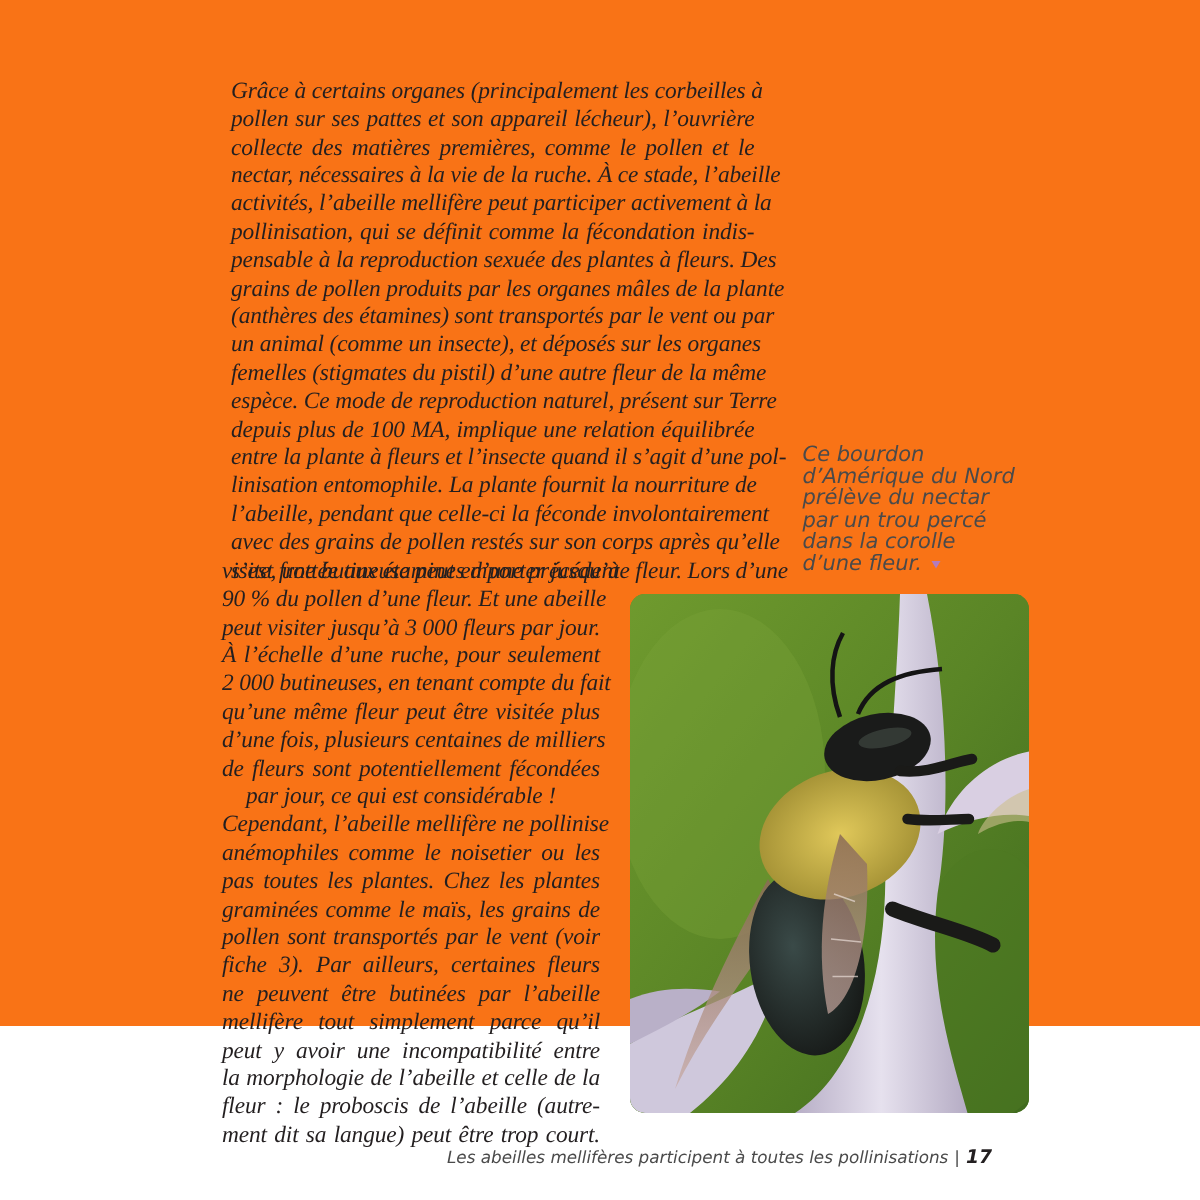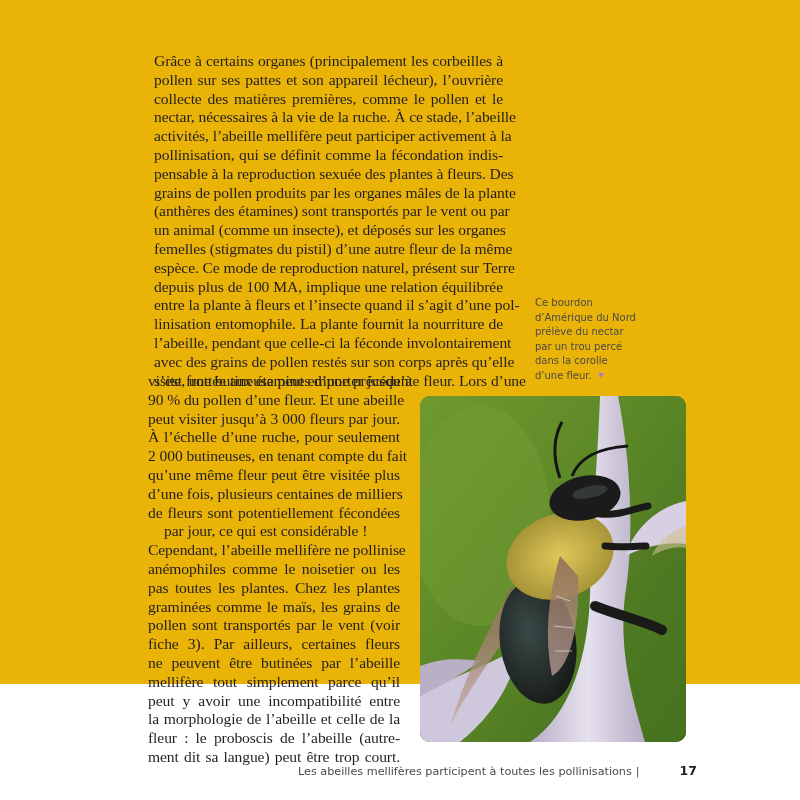--- a/index.html
+++ b/index.html
@@ -1,17 +1,17 @@
 <!DOCTYPE html>
 <html><head>
 <meta charset="utf-8">
 <style>
   html, body { margin: 0; padding: 0; background: #ffffff; }
   body { width: 800px; height: 800px; position: relative; overflow: hidden; }
-  .page { position: absolute; left: 0; top: 0; width: 800px; height: 684px; background: #eab308; }
+  .page { position: absolute; left: 0; top: 0; width: 800px; height: 684px; background: #f97316; font-style: italic; }
 
   .body-text {
     position: absolute;
     font-family: "Liberation Serif", "DejaVu Serif", serif;
     font-size: 15.6px;
     line-height: 18.8px;
     color: #231f20;
     text-align: justify;
     letter-spacing: -0.1px;
   }
@@ -26,21 +26,21 @@
 
   .block-wide { left: 154px; top: 52px; width: 349px; }
   .block-narrow { left: 148px; top: 372px; width: 252px; }
 
   .caption {
     position: absolute;
     left: 535px;
     top: 296px;
     width: 140px;
     font-family: "DejaVu Sans", "Liberation Sans", sans-serif;
-    font-size: 10px;
+    font-size: 14px;
     line-height: 14.6px;
     color: #4a4a4a;
   }
   .caption .cline { display: block; white-space: nowrap; }
   .caption-arrow {
     display: inline-block;
     width: 0; height: 0;
     border-left: 3.5px solid transparent;
     border-right: 3.5px solid transparent;
     border-top: 5px solid #b27cbd;
@@ -63,21 +63,21 @@
   .footer {
     position: absolute;
     left: 298px;
     top: 763px;
     font-family: "DejaVu Sans", "Liberation Sans", sans-serif;
     font-size: 11.2px;
     color: #4a4a4a;
     white-space: nowrap;
   }
   .footer .sep { margin: 0 4px; color: #4a4a4a; }
-  .footer .page-num { font-weight: bold; color: #231f20; font-size: 12.5px; margin-left: 36px; }
+  .footer .page-num { font-weight: bold; color: #231f20; font-size: 12.5px; }
 </style>
 </head>
 <body>
 
 <div class="page">
 
   <div class="body-text block-wide">
     <span class="line">Grâce à certains organes (principalement les corbeilles à</span>
     <span class="line">pollen sur ses pattes et son appareil lécheur), l’ouvrière</span>
     <span class="line">collecte des matières premières, comme le pollen et le</span>

